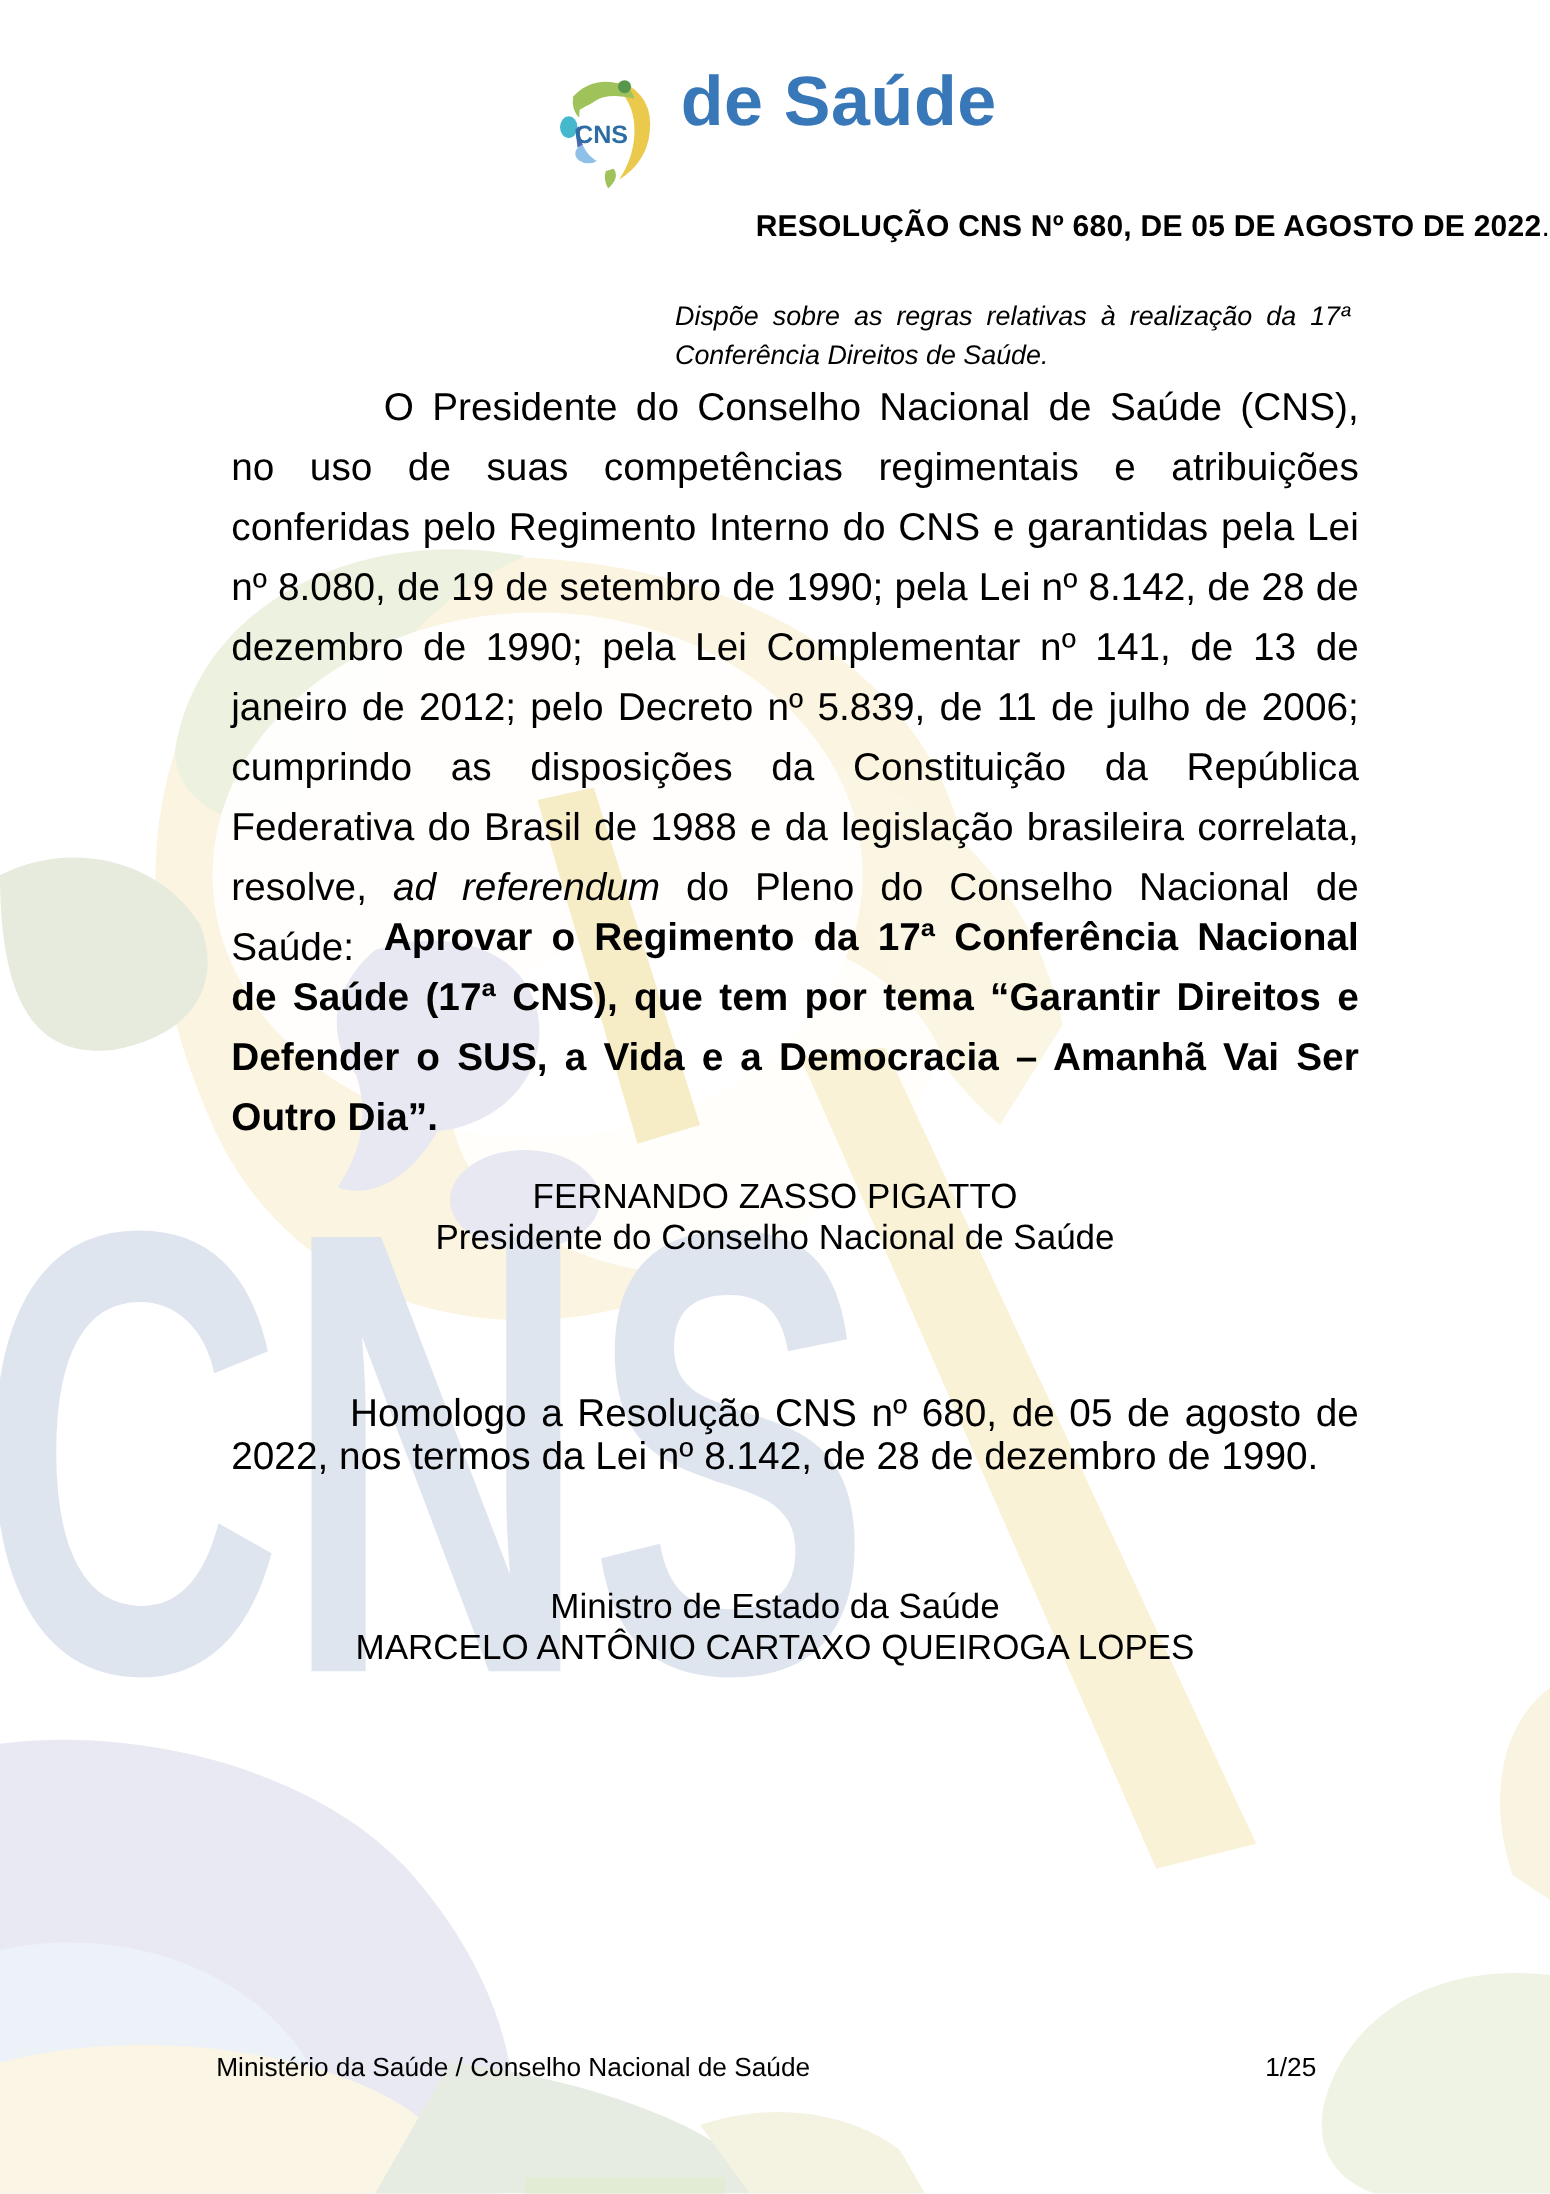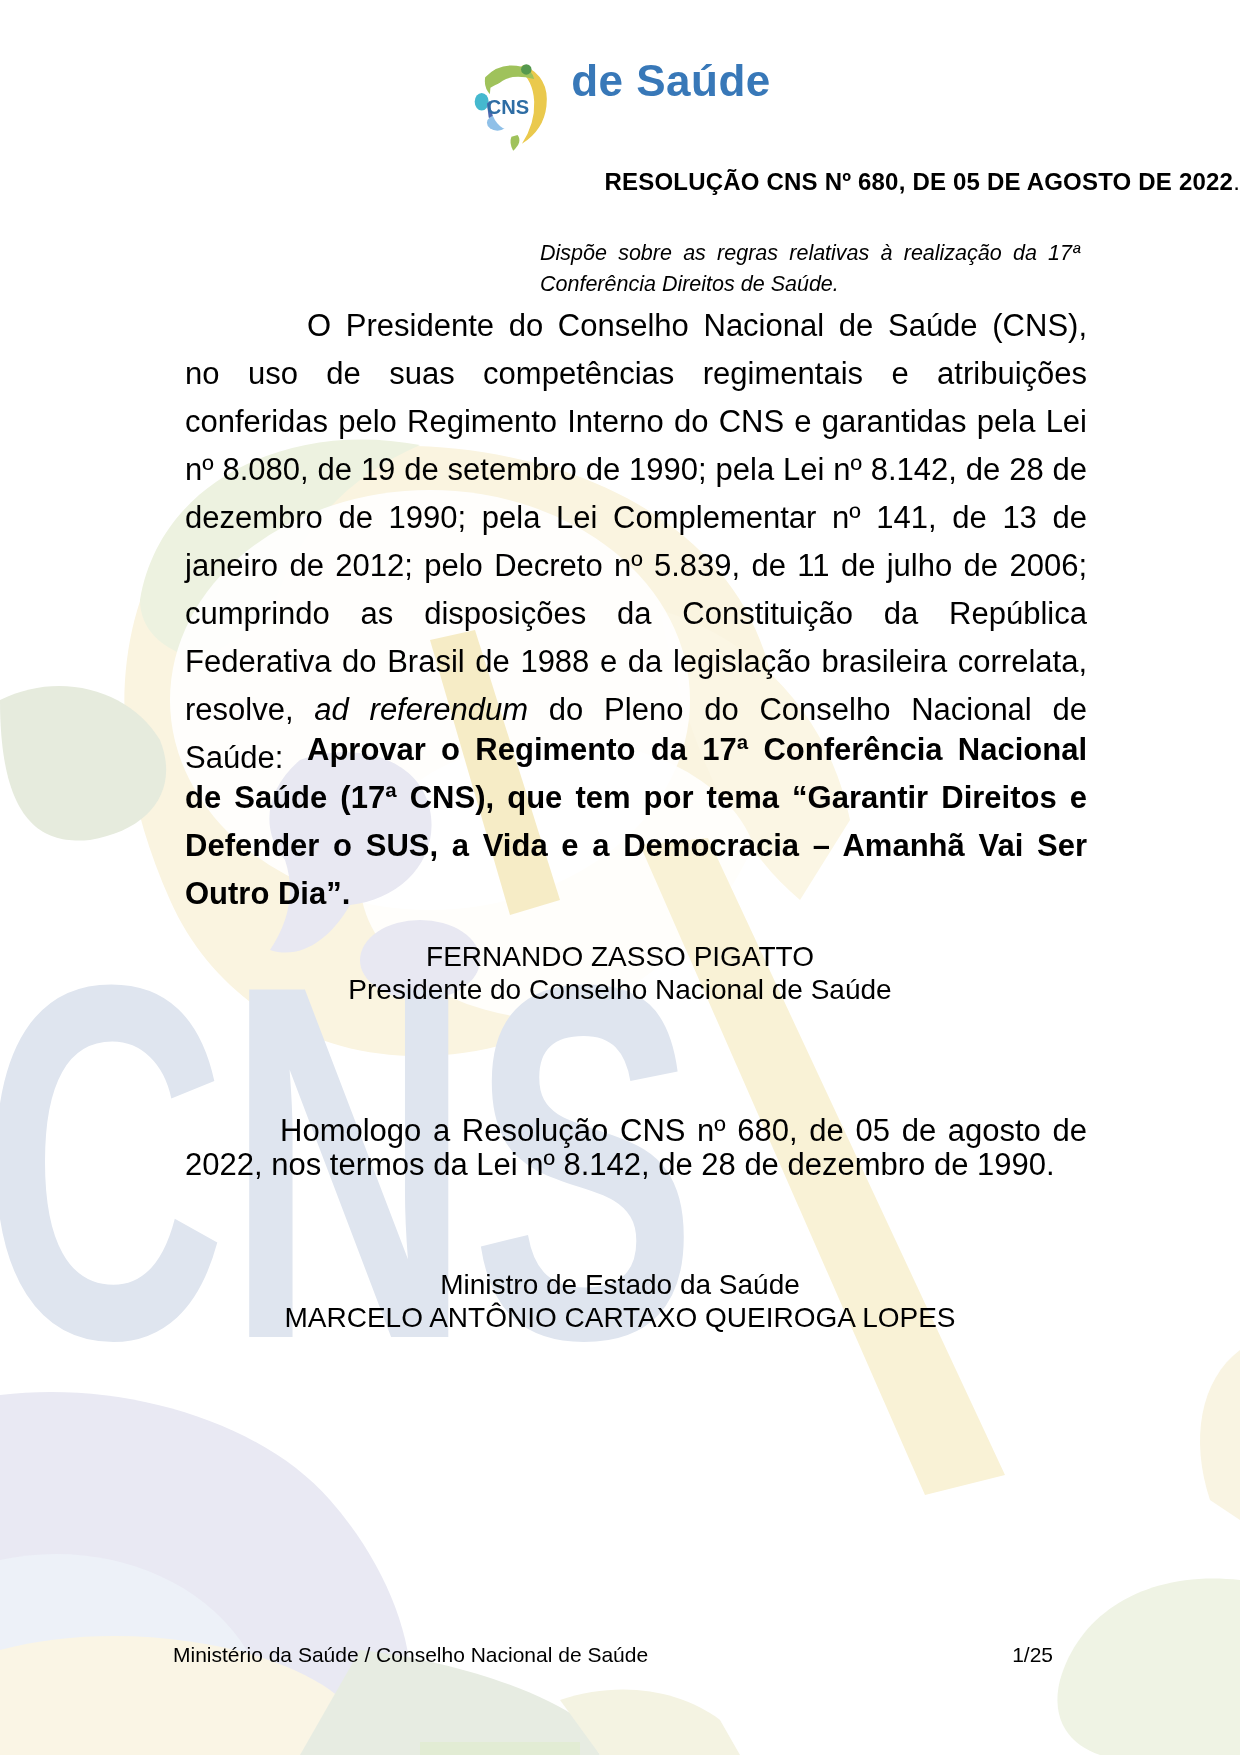--- a/index.html
+++ b/index.html
@@ -11,21 +11,21 @@
   .wm-cns{
     font-family:"Liberation Sans", sans-serif;font-weight:bold;fill:#dfe5ef;
   }
   .content{position:absolute;left:0;top:0;width:100%;height:100%;z-index:1;}
 
   .logo-row{position:absolute;top:52px;left:50%;transform:translateX(-50%);
     display:flex;align-items:flex-start;gap:14px;}
   .logo-map{width:88px;height:98px;margin-top:6px;}
   .logo-word{display:flex;flex-direction:column;}
   .logo-line1{font-size:34px;font-weight:bold;color:#3878b8;line-height:36px;letter-spacing:.5px;}
-  .logo-line2{font-size:44px;font-weight:bold;color:#3878b8;line-height:58px;letter-spacing:.5px;}
+  .logo-line2{font-size:56px;font-weight:bold;color:#3878b8;line-height:58px;letter-spacing:.5px;}
 
   .doc-title{position:absolute;top:168px;left:0;width:100%;margin:0;
     text-align:right;font-size:24px;font-weight:bold;letter-spacing:.2px;color:#000;}
   .title-period{font-weight:normal;}
 
   .epigraph{position:absolute;top:238px;left:540px;width:540px;margin:0;
     font-style:italic;font-size:21.5px;line-height:31px;text-align:justify;color:#000;}
 
   .body-par{position:absolute;margin:12px;left:173px;width:902px;font-size:31px;
     text-align:justify;color:#000;}

